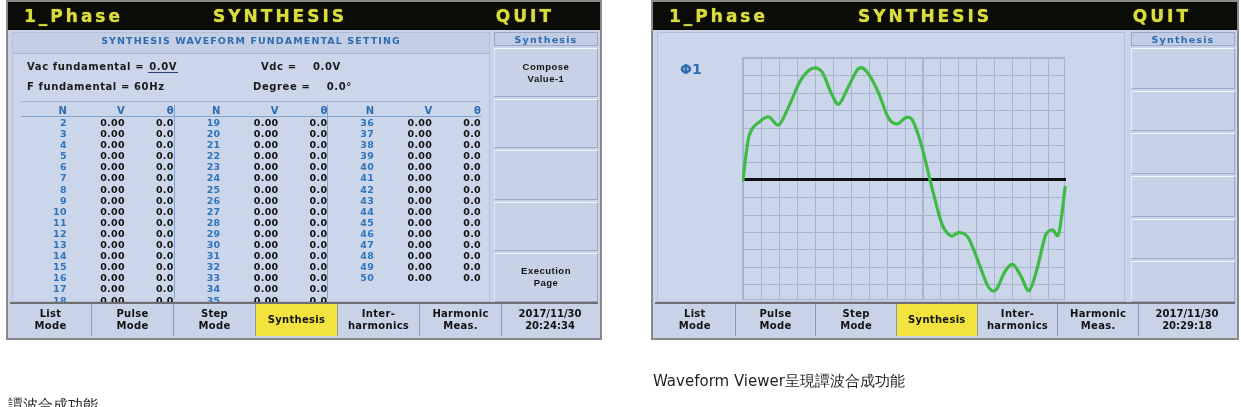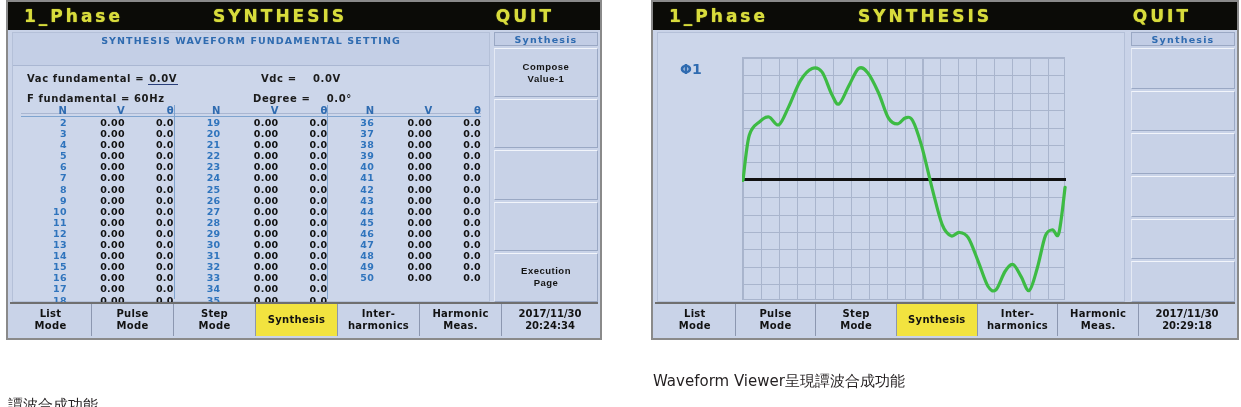--- a/index.html
+++ b/index.html
@@ -22,21 +22,21 @@
 
   .body{position:absolute;left:0;right:0;top:28px;bottom:0;background:#c9d3e8;}
 
   
   .content{position:absolute;left:4px;top:2px;bottom:36px;right:110px;
            background:#ccd6ea;border:1px solid #b4c0d8;box-sizing:border-box;}
   .right .content{right:112px;}
 
   .sect-title{text-align:center;color:#2f6bb0;font-size:9.5px;font-weight:bold;
       letter-spacing:1.1px;font-family:"DejaVu Sans",sans-serif;
-      padding:2px 0 19px 0;background:#c4cfe6;border-bottom:1px solid #aab7d2;}
+      padding:2px 0 7px 0;background:#c4cfe6;border-bottom:1px solid #aab7d2;}
 
   
   .fund{position:relative;height:46px;margin:1px 8px 0 8px;
         border-bottom:1px solid #a9b6d1;}
   .fund div{position:absolute;font-family:"DejaVu Sans",sans-serif;
             font-size:10px;font-weight:bold;color:#1b1b1b;letter-spacing:.6px;white-space:nowrap;text-align:center;}
   .f1{left:6px;top:6px;}
   .f2{left:6px;top:26px;}
   .f3{left:240px;top:6px;}
   .f4{left:232px;top:26px;}

